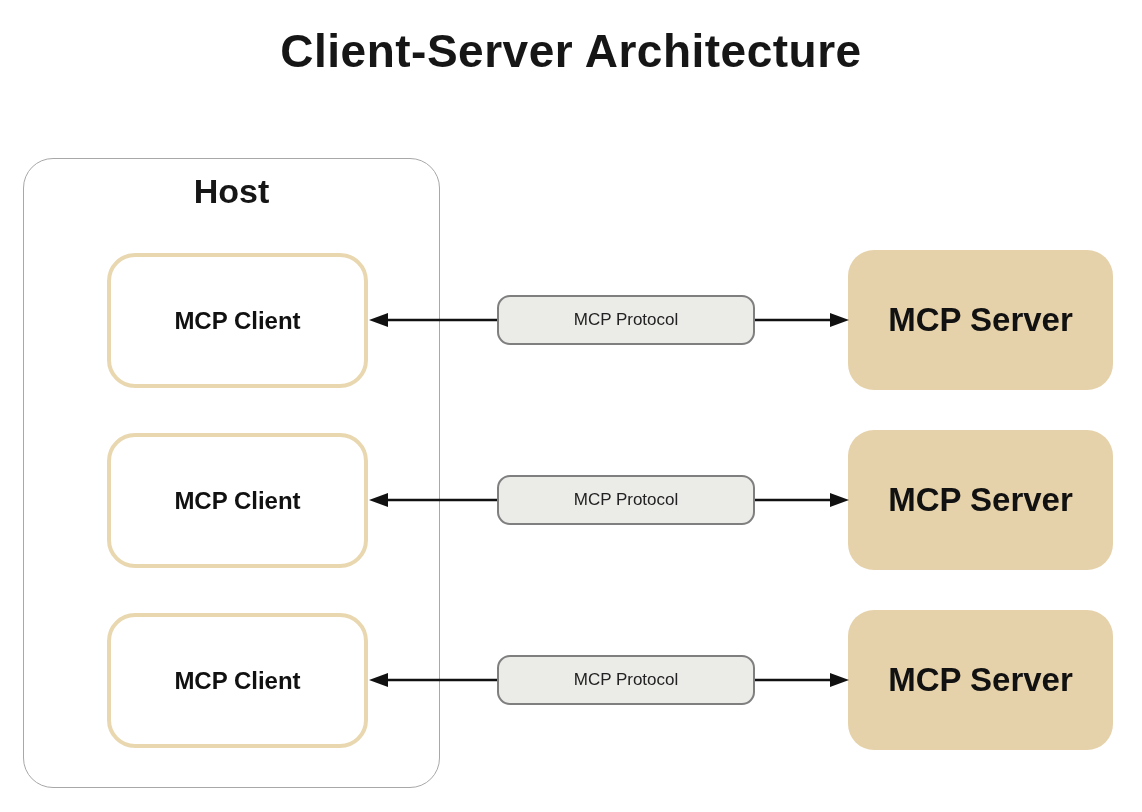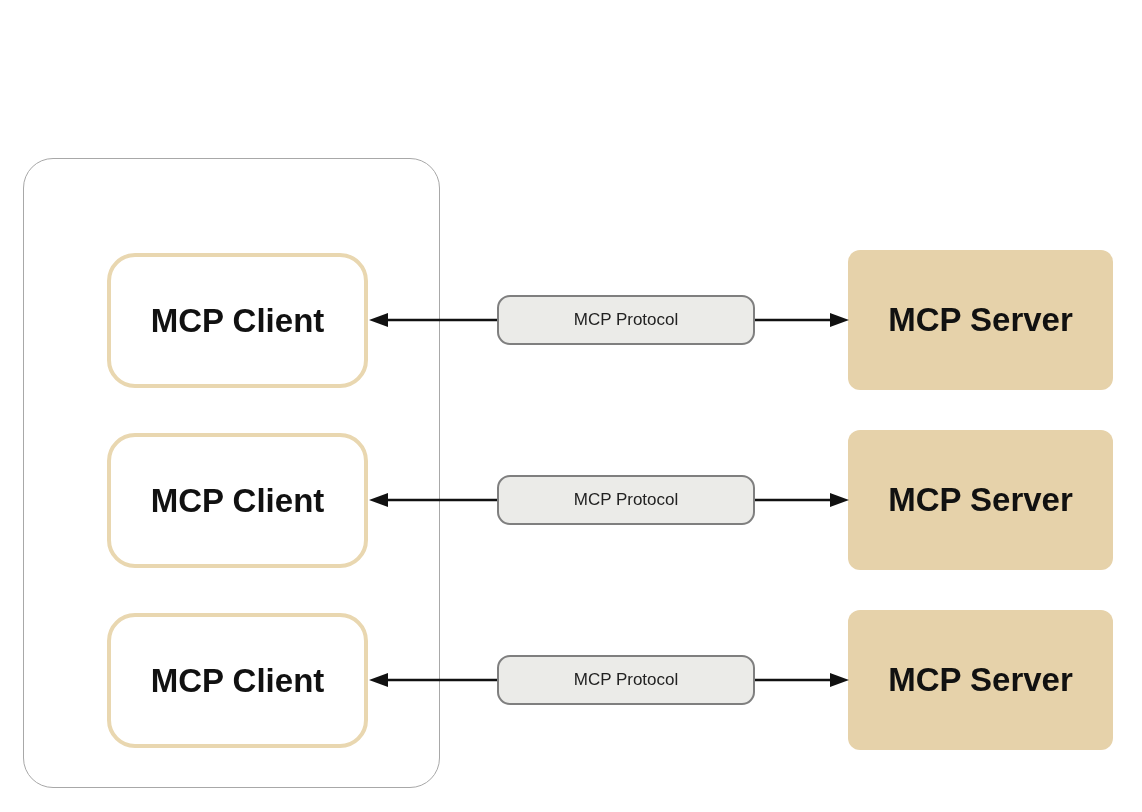--- a/index.html
+++ b/index.html
@@ -50,21 +50,21 @@
     position: absolute;
     left: 107px;
     width: 261px;
     height: 135px;
     background: #ffffff;
     border: 4px solid #e9d7b0;
     border-radius: 28px;
     display: flex;
     align-items: center;
     justify-content: center;
-    font-size: 33px;
+    font-size: 24px;
     font-weight: 700;
     color: #111111;
   }
   .client-1 { top: 253px; }
   .client-2 { top: 433px; }
   .client-3 { top: 613px; }
   .protocol-pill {
     position: absolute;
     left: 497px;
     width: 258px;
@@ -81,21 +81,21 @@
   }
   .protocol-1 { top: 295px; }
   .protocol-2 { top: 475px; }
   .protocol-3 { top: 655px; }
   .server-box {
     position: absolute;
     left: 848px;
     width: 265px;
     height: 140px;
     background: #e6d2aa;
-    border-radius: 12px;
+    border-radius: 26px;
     display: flex;
     align-items: center;
     justify-content: center;
     font-size: 33px;
     font-weight: 700;
     color: #111111;
   }
   .server-1 { top: 250px; }
   .server-2 { top: 430px; }
   .server-3 { top: 610px; }
@@ -106,22 +106,24 @@
     width: 1142px;
     height: 812px;
     pointer-events: none;
   }
 </style>
 </head>
 <body>
 
 <div class="canvas">
 
+  <div class="title">Client-Server Architecture</div>
 
   <div class="host-box"></div>
+  <div class="host-label">Host</div>
 
   <div class="client-box client-1">
     <span>MCP Client</span>
   </div>
   <div class="protocol-pill protocol-1">
     <span>MCP Protocol</span>
   </div>
   <div class="server-box server-1">
     <span>MCP Server</span>
   </div>

